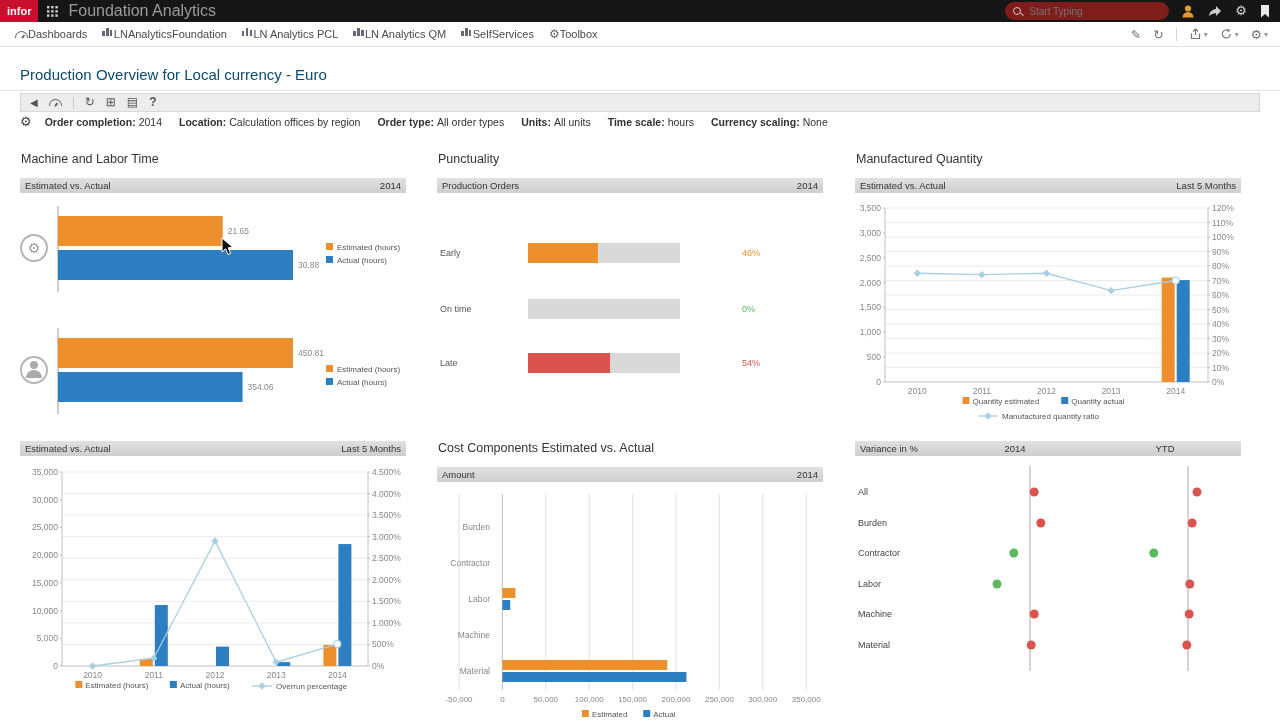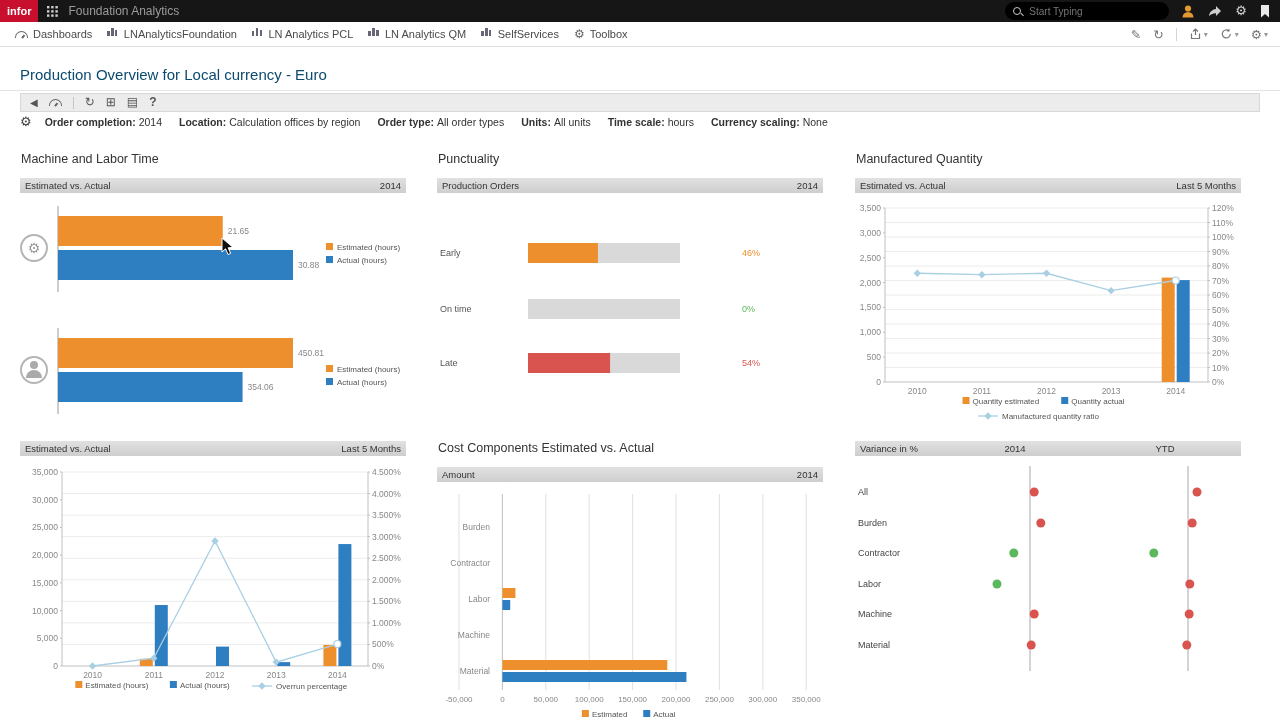--- a/index.html
+++ b/index.html
@@ -2,31 +2,31 @@
 <html><head>
 <meta charset="utf-8">
 <style>
   html,body{margin:0;padding:0}
   body{width:1280px;height:720px;background:#fff;font-family:"Liberation Sans",sans-serif;position:relative;overflow:hidden}
 
   
   .topbar{position:absolute;top:0;left:0;width:1280px;height:22px;background:#161616;display:flex;align-items:center}
   .logo{background:#c8102e;color:#fff;font-weight:bold;font-size:11px;height:22px;line-height:22px;padding:0 7px}
   .apps-icon{margin-left:9px;display:inline-block;line-height:0}
-  .app-title{color:#9b9b9b;font-size:12px;margin-left:10px}
-  .search{margin-left:auto;display:flex;align-items:center;background:#000000;border-radius:9px;height:18px;width:148px;padding:0 8px}
+  .app-title{color:#9b9b9b;font-size:16px;margin-left:10px}
+  .search{margin-left:auto;display:flex;align-items:center;background:#7f1d1d;border-radius:9px;height:18px;width:148px;padding:0 8px}
   .i-mag{position:relative;width:6px;height:6px;border:1.4px solid #c9c9c9;border-radius:50%;display:inline-block;margin-right:6px}
   .i-mag::after{content:'';position:absolute;width:4px;height:1.4px;background:#c9c9c9;transform:rotate(45deg);right:-3.5px;bottom:-1.5px}
   .search input{background:transparent;border:none;color:#ccc;font-size:10px;outline:none;width:112px;font-family:"Liberation Sans",sans-serif}
   .tb-icons{display:flex;align-items:center;gap:13px;margin:0 10px 0 12px}
   .tb-ic{color:#cfcfcf;font-size:13px;line-height:22px;display:inline-flex;align-items:center}
 
   
   .menubar{position:absolute;top:22px;left:0;width:1280px;height:24px;background:#fff;border-bottom:1px solid #e2e2e2;display:flex;align-items:center;font-size:11px;color:#4a4a4a}
-  .tab{display:flex;align-items:center;gap:5px;margin-left:15px;cursor:pointer}
+  .tab{display:flex;align-items:center;margin-left:15px;cursor:pointer}
   .i-gauge{position:relative;width:11px;height:6px;border:1.5px solid #666;border-bottom:none;border-radius:11px 11px 0 0;display:inline-block}
   .i-gauge::after{content:'';position:absolute;left:4.5px;bottom:0;width:1.5px;height:4px;background:#666;transform-origin:bottom center;transform:rotate(40deg)}
   .i-bars{position:relative;width:2.5px;height:5px;background:#667;display:inline-block;margin-right:9px;align-self:flex-end;margin-bottom:4px}
   .i-bars::before{content:'';position:absolute;left:3.8px;bottom:0;width:2.5px;height:8px;background:#667}
   .i-bars::after{content:'';position:absolute;left:7.6px;bottom:0;width:2.5px;height:6.5px;background:#667}
   .tab-gear{font-size:12px;color:#666;line-height:10px}
   .mb-right{margin-left:auto;display:flex;align-items:center;gap:12px;margin-right:12px;color:#777}
   .mb-ic{font-size:12.5px}
   .mb-div{width:1px;height:13px;background:#d5d5d5}
   .mb-group{display:inline-flex;align-items:center;gap:2px}

